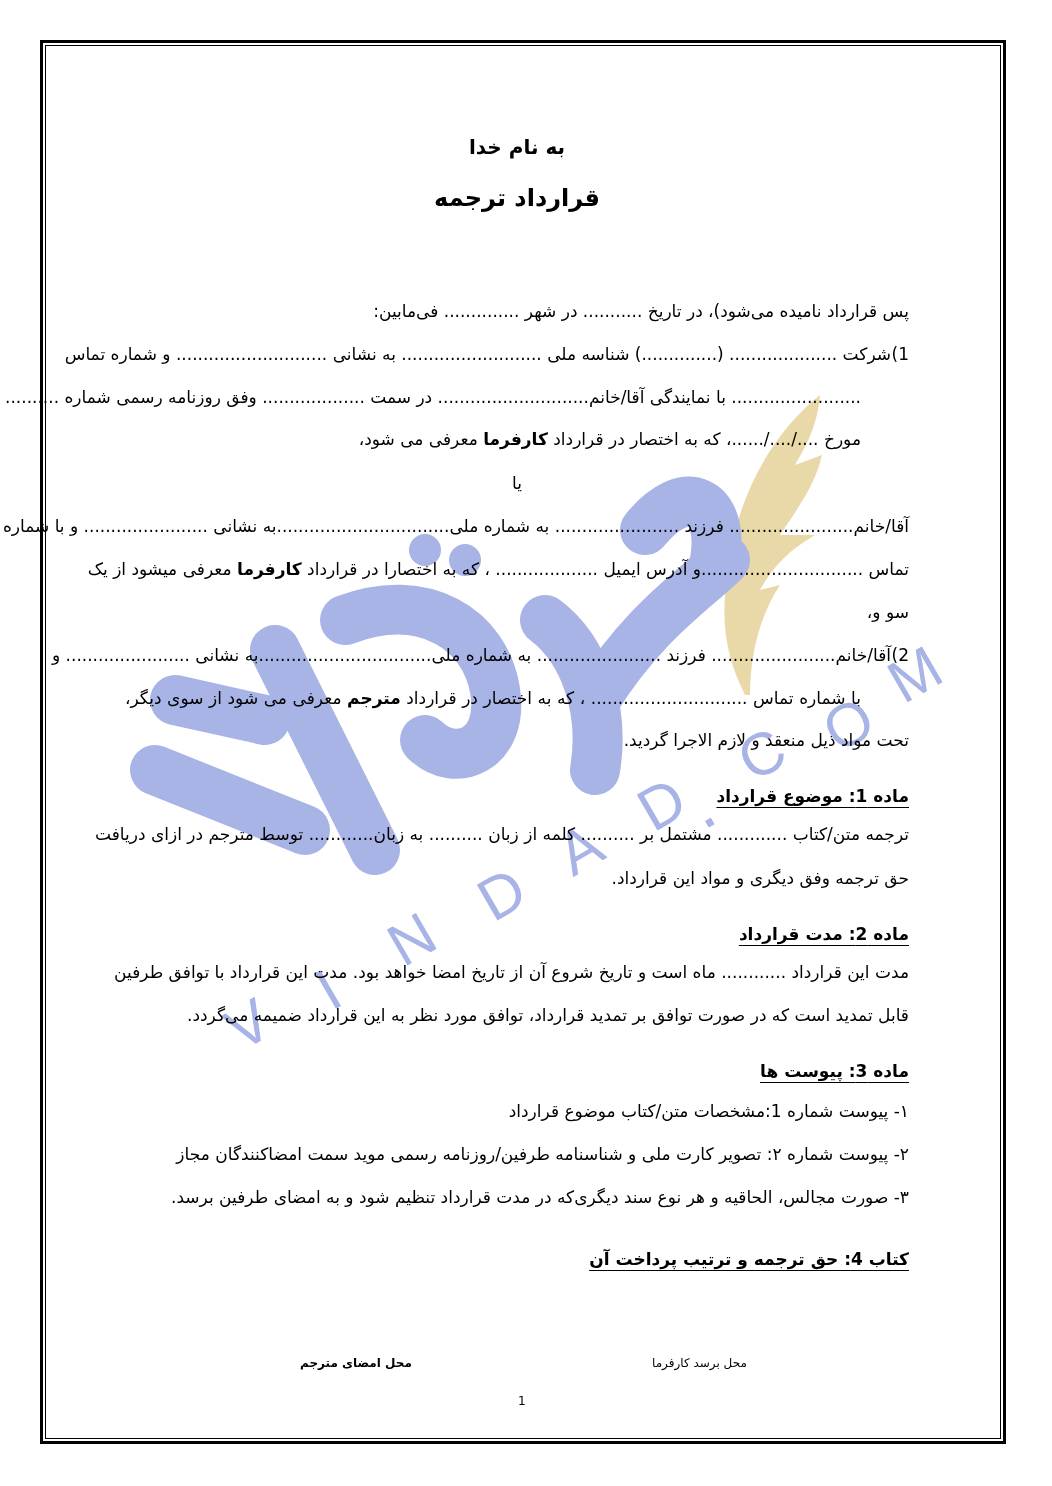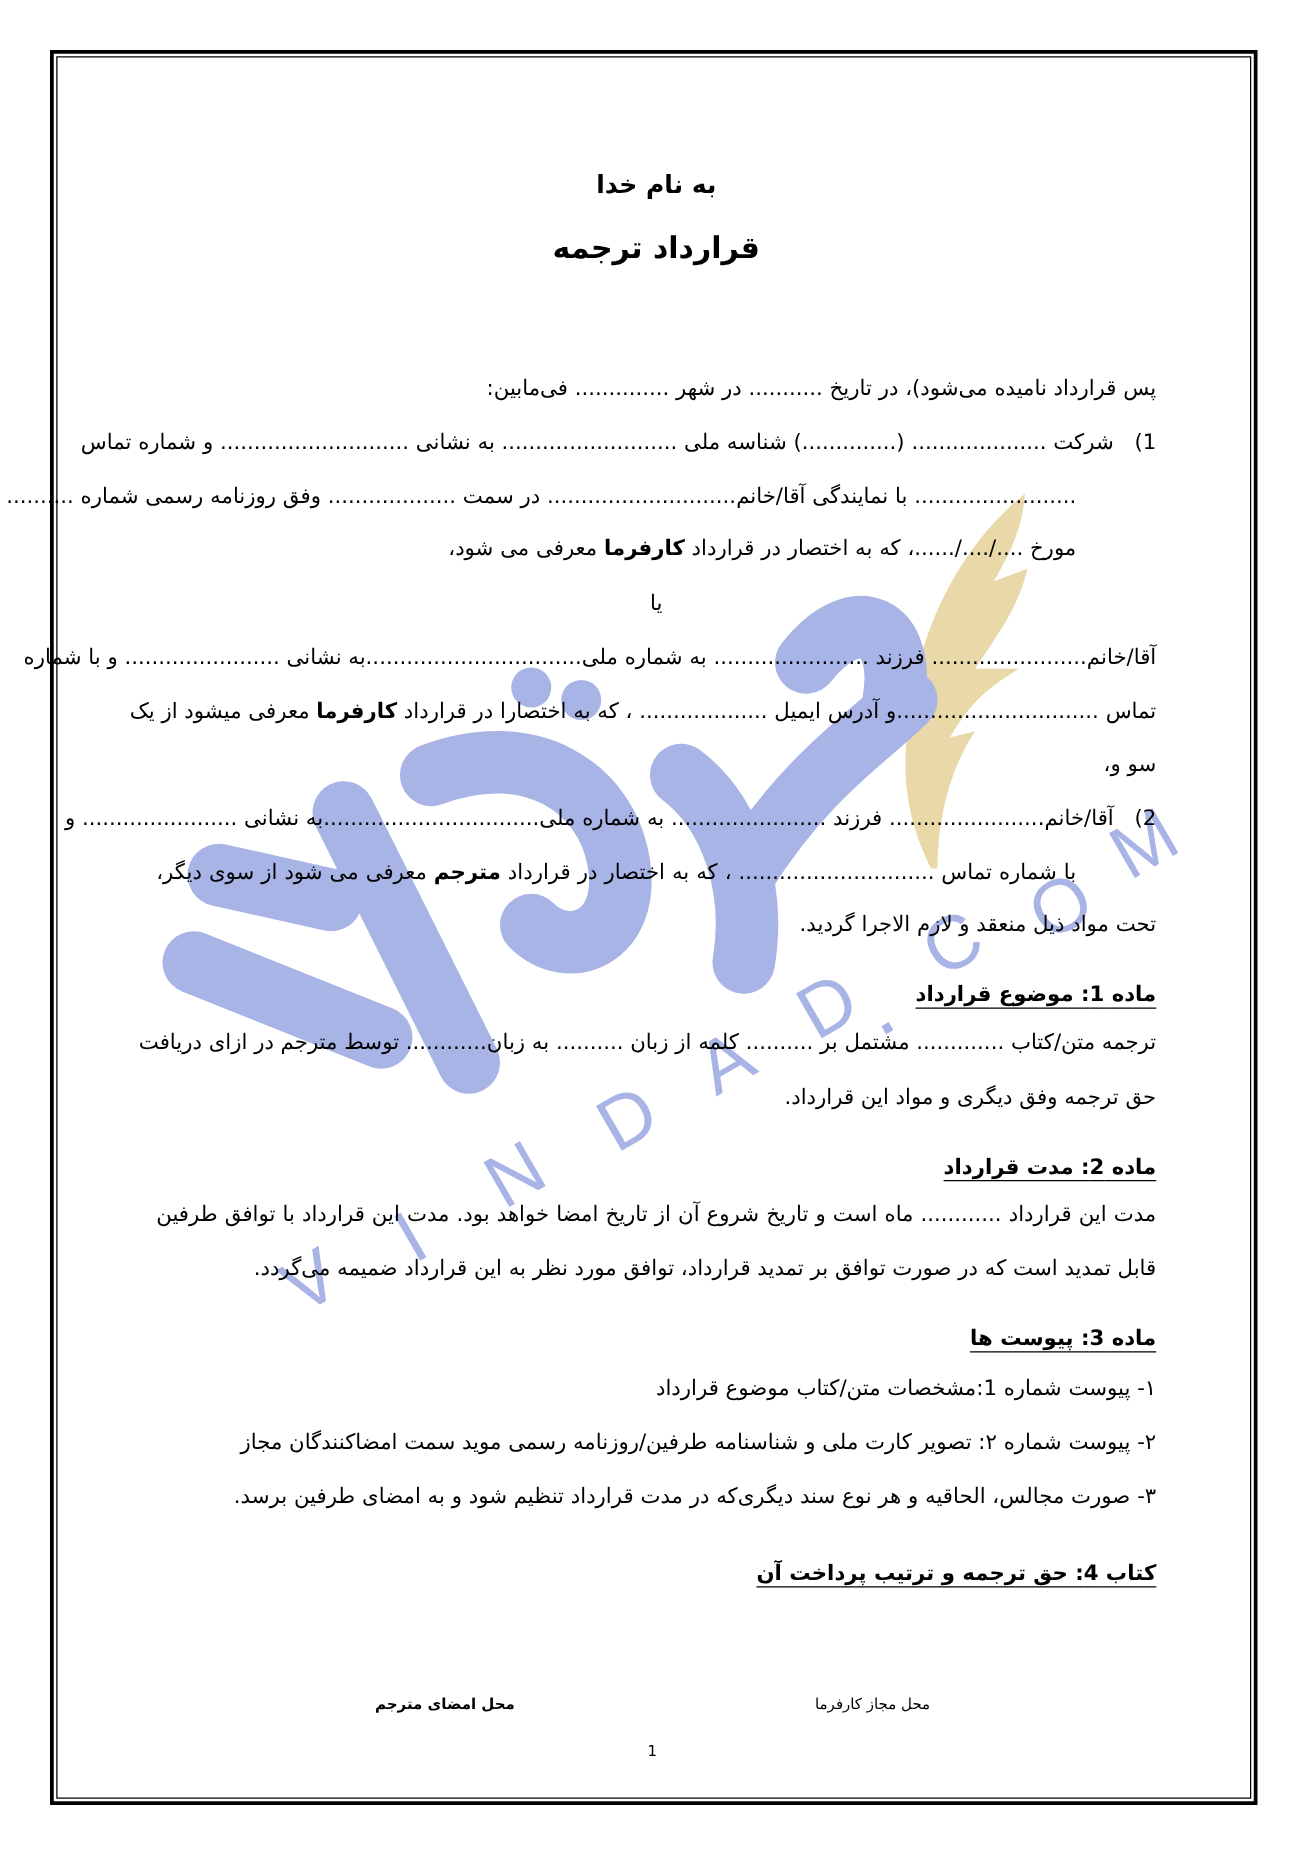--- a/index.html
+++ b/index.html
@@ -7,21 +7,21 @@
          font-family: "DejaVu Sans", sans-serif; color: #000; }
   .frame-outer { position: absolute; left: 40px; top: 40px; width: 966px; height: 1404px;
                  border: 3px solid #000; box-sizing: border-box; }
   .frame-inner { position: absolute; left: 45px; top: 45px; width: 956px; height: 1394px;
                  border: 1px solid #000; box-sizing: border-box; }
 
   .wm { position: absolute; pointer-events: none; }
   .wm svg { display: block; }
 
   .content { position: absolute; left: 125px; top: 0; width: 800px; height: 1486px; direction: rtl; }
-  .line { position: absolute; right: 0; left: 0; font-size: 17px; line-height: 28px; white-space: nowrap; text-align: right; }
+  .line { position: absolute; right: 16px; left: 0; font-size: 17px; line-height: 28px; white-space: nowrap; text-align: right; }
   .line.justify { text-align-last: justify; text-align: justify; }
   .center { text-align: center; }
   .heading1 { font-size: 20px; font-weight: bold; }
   .heading2 { font-size: 24px; font-weight: bold; }
   .section-title { font-weight: bold; text-decoration: underline; text-underline-offset: 5px; }
   b { font-weight: bold; }
   .sig { position: absolute; font-size: 12px; direction: rtl; white-space: nowrap; }
   .pagenum { position: absolute; left: 518px; top: 1394px; font-size: 12px; }
   .latin { font-family: "Liberation Sans", sans-serif; }
 </style>
@@ -97,16 +97,16 @@
   <div class="line" style="top:1001px;">قابل تمدید است که در صورت توافق بر تمدید قرارداد، توافق مورد نظر به این قرارداد ضمیمه می‌گردد.</div>
 
   <div class="line section-title" style="top:1057px;">ماده 3: پیوست ها</div>
   <div class="line" style="top:1097px;">۱- پیوست شماره 1:مشخصات متن/کتاب موضوع قرارداد</div>
   <div class="line" style="top:1140px;">۲- پیوست شماره ۲: تصویر کارت ملی و شناسنامه طرفین/روزنامه رسمی موید سمت امضاکنندگان مجاز</div>
   <div class="line" style="top:1183px;">۳- صورت مجالس، الحاقیه و هر نوع سند دیگری‌که در مدت قرارداد تنظیم شود و به امضای طرفین برسد.</div>
 
   <div class="line section-title" style="top:1245px;">کتاب 4: حق ترجمه و ترتیب پرداخت آن</div>
 </div>
 
-<div class="sig" style="left:652px; top:1356px;">محل مجاز کارفرما</div>
+<div class="sig" style="left:652px; top:1356px;">محل برسد کارفرما</div>
 <div class="sig" style="left:300px; top:1356px;font-weight:bold;">محل  امضای مترجم</div>
 
 <div class="pagenum">1</div>
 
 </body></html>

